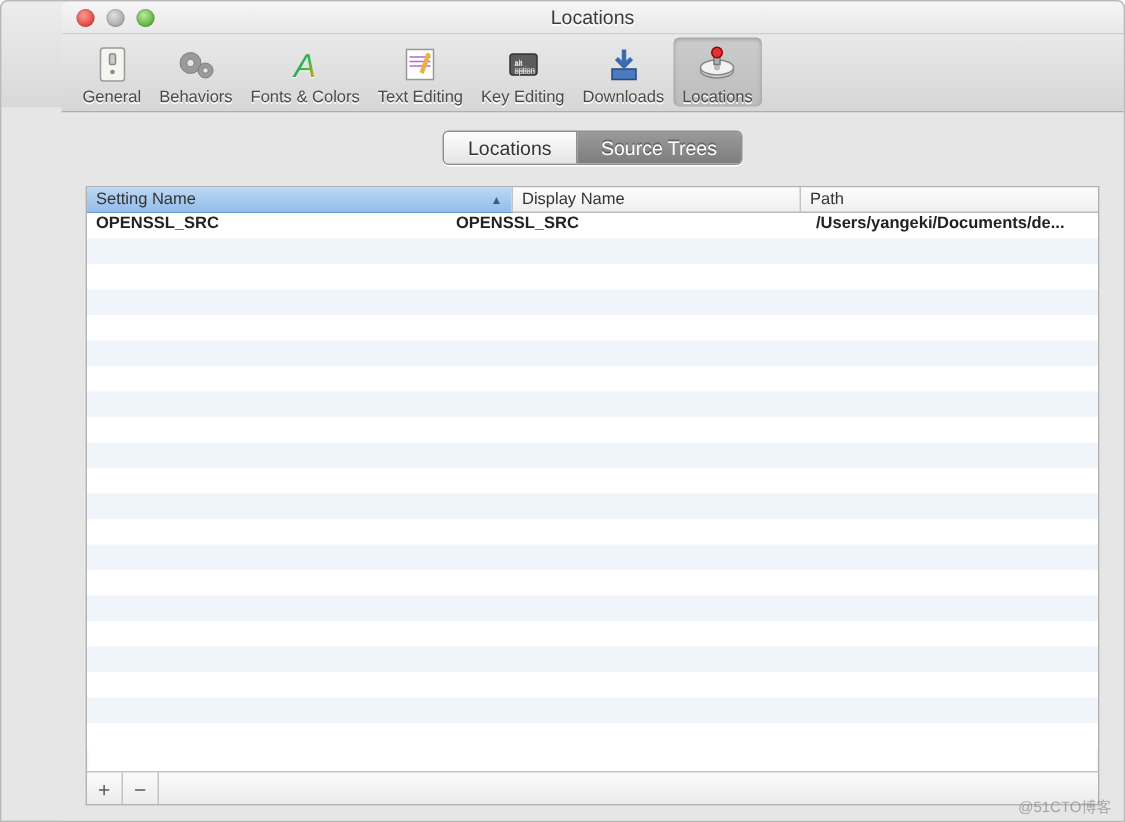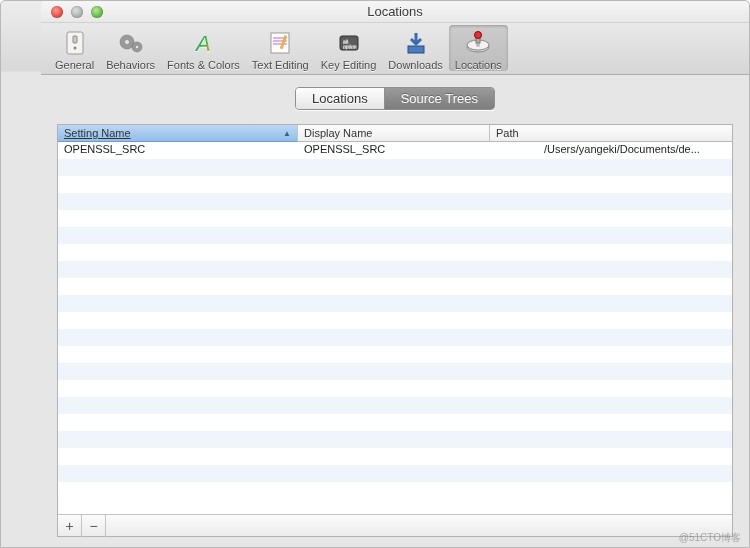--- a/index.html
+++ b/index.html
@@ -70,24 +70,24 @@
     position: relative;
   }
   .th.sorted {
     background: linear-gradient(#bcd8f4, #93bdea);
     border-bottom: 1px solid #6a9bd4;
   }
   .th.sorted::after {
     content: "▲"; font-size: 8px; color: #3a5e8a;
     position: absolute; right: 6px;
   }
-  .th.c1 { width: 240px; text-decoration: underline; }
+  .th.c1 { width: 284px; }
   .th.c2 { width: 192px; }
   .th.c3 { flex: 1; border-right: none; }
-  .tbody { flex: 1; overflow: hidden; }
+  .tbody { flex: 1; overflow: hidden; font-weight: bold; }
   .row { display: flex; height: 17px; font-size: 11px; }
   .row:nth-child(odd) { background: #fff; }
   .row:nth-child(even) { background: #f0f4fb; }
   .cell { padding: 1px 6px; overflow: hidden; white-space: nowrap; text-overflow: ellipsis; color: #222; }
   .cell.c1 { width: 240px; }
   .cell.c2 { width: 240px; }
   .cell.c3 { flex: 1; }
   .footerbar {
     height: 22px; border-top: 1px solid #c3c3c3;
     background: linear-gradient(#fbfbfb, #ececec);

